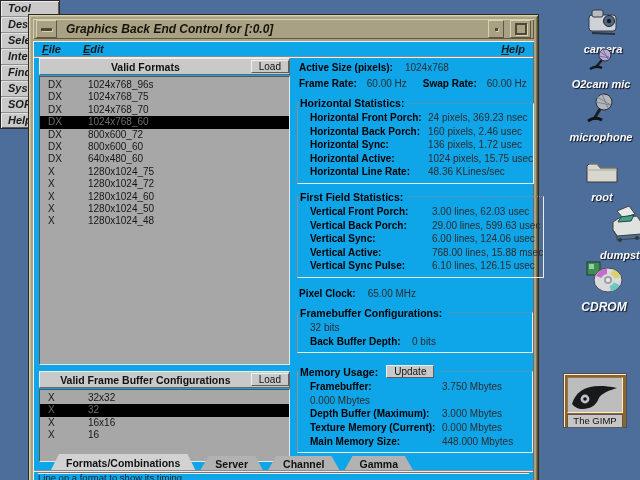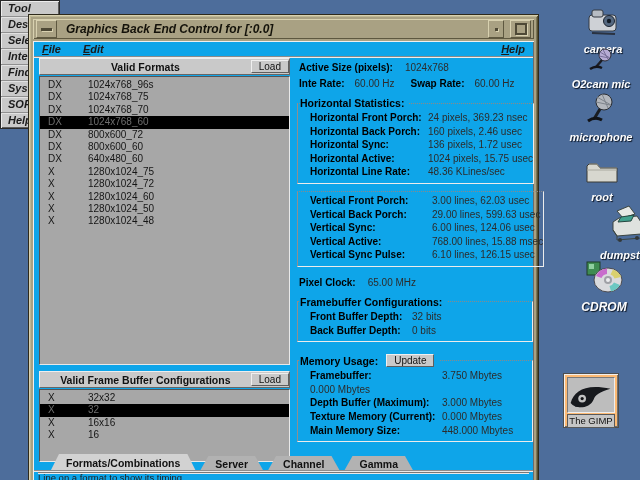--- a/index.html
+++ b/index.html
@@ -137,22 +137,22 @@
   }
 
   
   .dicon{position:absolute;z-index:0;display:flex;flex-direction:column;align-items:center;gap:1px;justify-content:center;}
   .dicon .dlabel{
     font-size:11px;font-weight:bold;font-style:italic;color:#fdfdfd;
     text-shadow:1px 1px 1px #0c1524;white-space:nowrap;
   }
   .dicon.cdrom .dlabel{font-size:12px;}
   .gimp-box{
-    position:absolute;left:563px;top:373px;width:56px;height:55px;z-index:0;
-    background:#fdba74;border:1px solid #4e4e4e;
+    position:absolute;left:563px;top:373px;width:64px;height:55px;z-index:0;
+    background:#a16207;border:1px solid #4e4e4e;
     box-shadow:inset 1px 1px 0 #efefef, inset -1px -1px 0 #6f6f6f;
     padding:3px;box-sizing:border-box;
   }
   .gimp-img{
     height:34px;background:#bdbdbd;border:1px solid #7a7a7a;
     border-bottom-color:#eee;border-right-color:#eee;
     display:flex;align-items:center;justify-content:center;
   }
   .gimp-label{
     margin-top:1px;height:12px;line-height:11px;text-align:center;
@@ -389,21 +389,21 @@
           </div>
         </div>
     </div>
 
     <div class="right-pane">
       <div class="srow">
         <span class="slabel">Active Size (pixels):</span>
         <span class="sval">1024x768</span>
       </div>
       <div class="srow">
-        <span class="slabel">Inte Rate:</span>
+        <span class="slabel">Frame Rate:</span>
         <span class="sval2">60.00 Hz</span>
         <span class="slabel second">Swap Rate:</span>
         <span class="sval2">60.00 Hz</span>
       </div>
 
       <fieldset class="groupbox g-h">
         <legend>Horizontal Statistics:</legend>
         <div>
 
             <div class="grow">
@@ -427,20 +427,21 @@
             </div>
 
             <div class="grow">
               <span class="glabel">Horizontal Line Rate:</span>
               <span class="gval">48.36 KLines/sec</span>
             </div>
           </div>
       </fieldset>
 
       <fieldset class="groupbox g-v">
+        <legend>First Field Statistics:</legend>
         <div>
 
             <div class="grow">
               <span class="glabel">Vertical Front Porch:</span>
               <span class="gval">3.00 lines, 62.03 usec</span>
             </div>
 
             <div class="grow">
               <span class="glabel">Vertical Back Porch:</span>
               <span class="gval">29.00 lines, 599.63 usec</span>
@@ -466,21 +467,20 @@
       <div class="srow" style="margin-top:9px;">
         <span class="slabel">Pixel Clock:</span>
         <span class="sval">65.00 MHz</span>
       </div>
 
       <fieldset class="groupbox g-fb">
         <legend>Framebuffer Configurations:</legend>
         <div>
 
             <div class="grow">
-              <span class="glabel">Front Buffer Depth:</span>
               <span class="gval">32 bits</span>
             </div>
 
             <div class="grow">
               <span class="glabel">Back Buffer Depth:</span>
               <span class="gval">0 bits</span>
             </div>
           </div>
       </fieldset>
 

